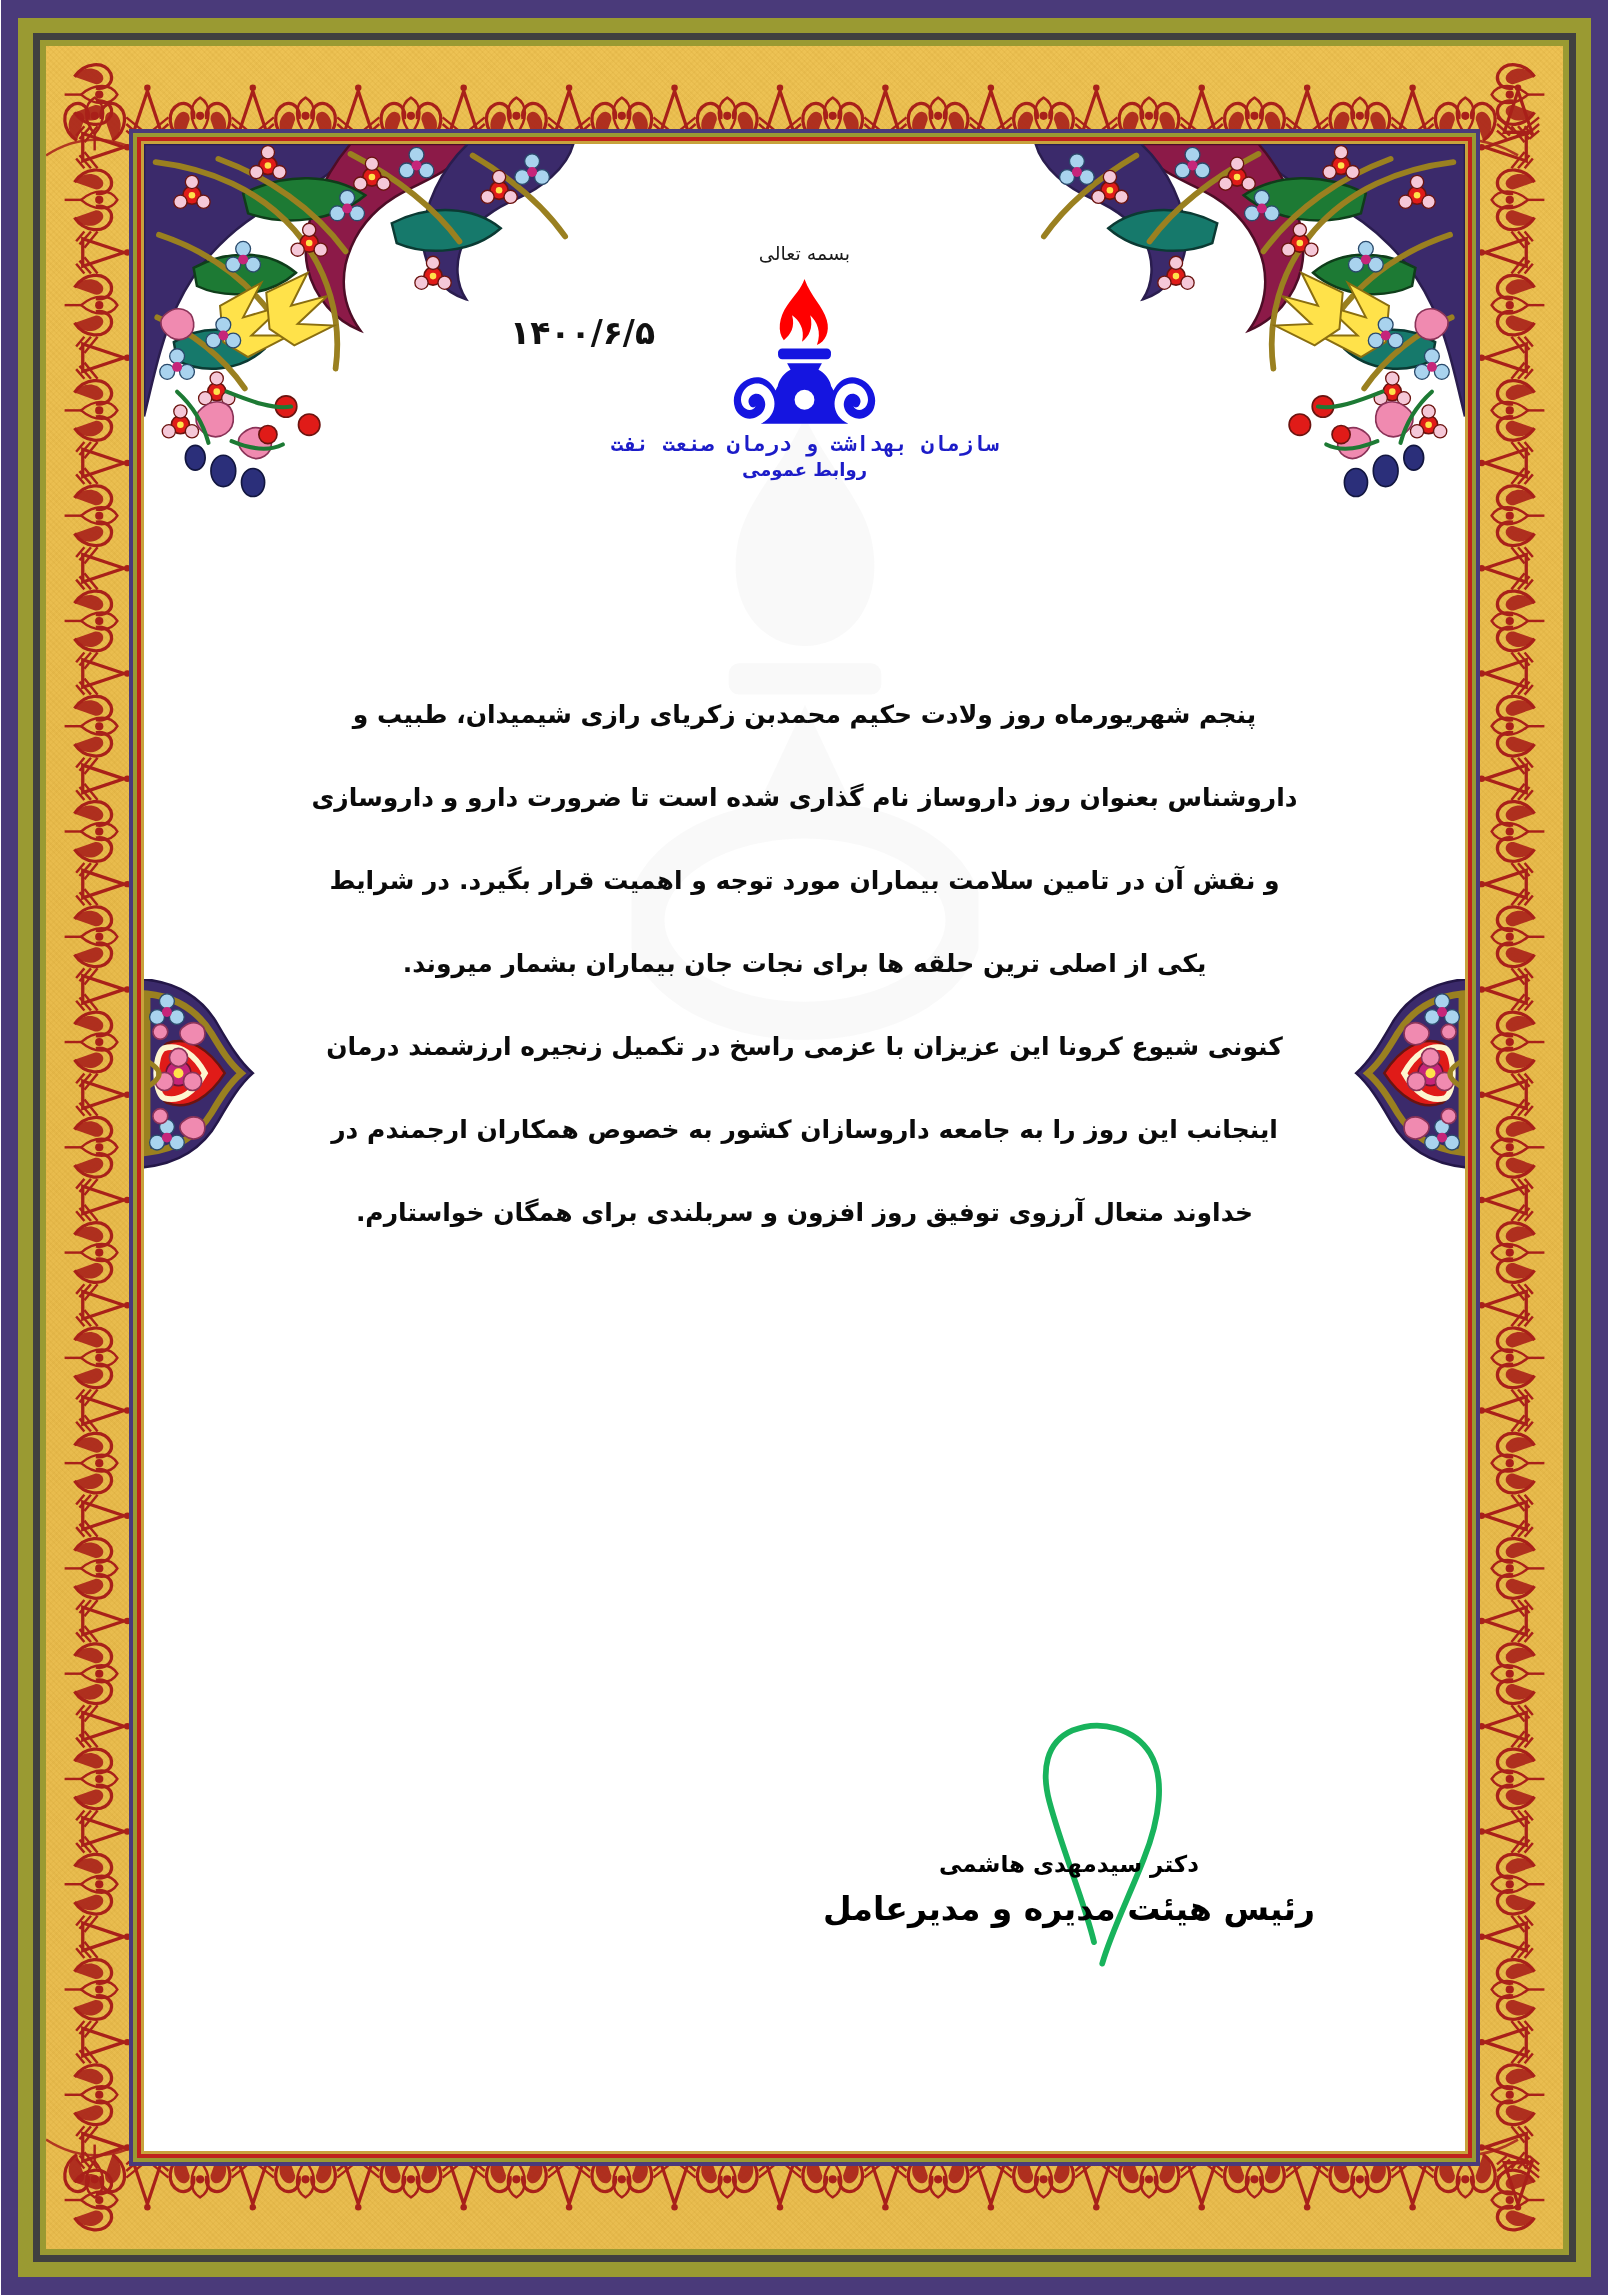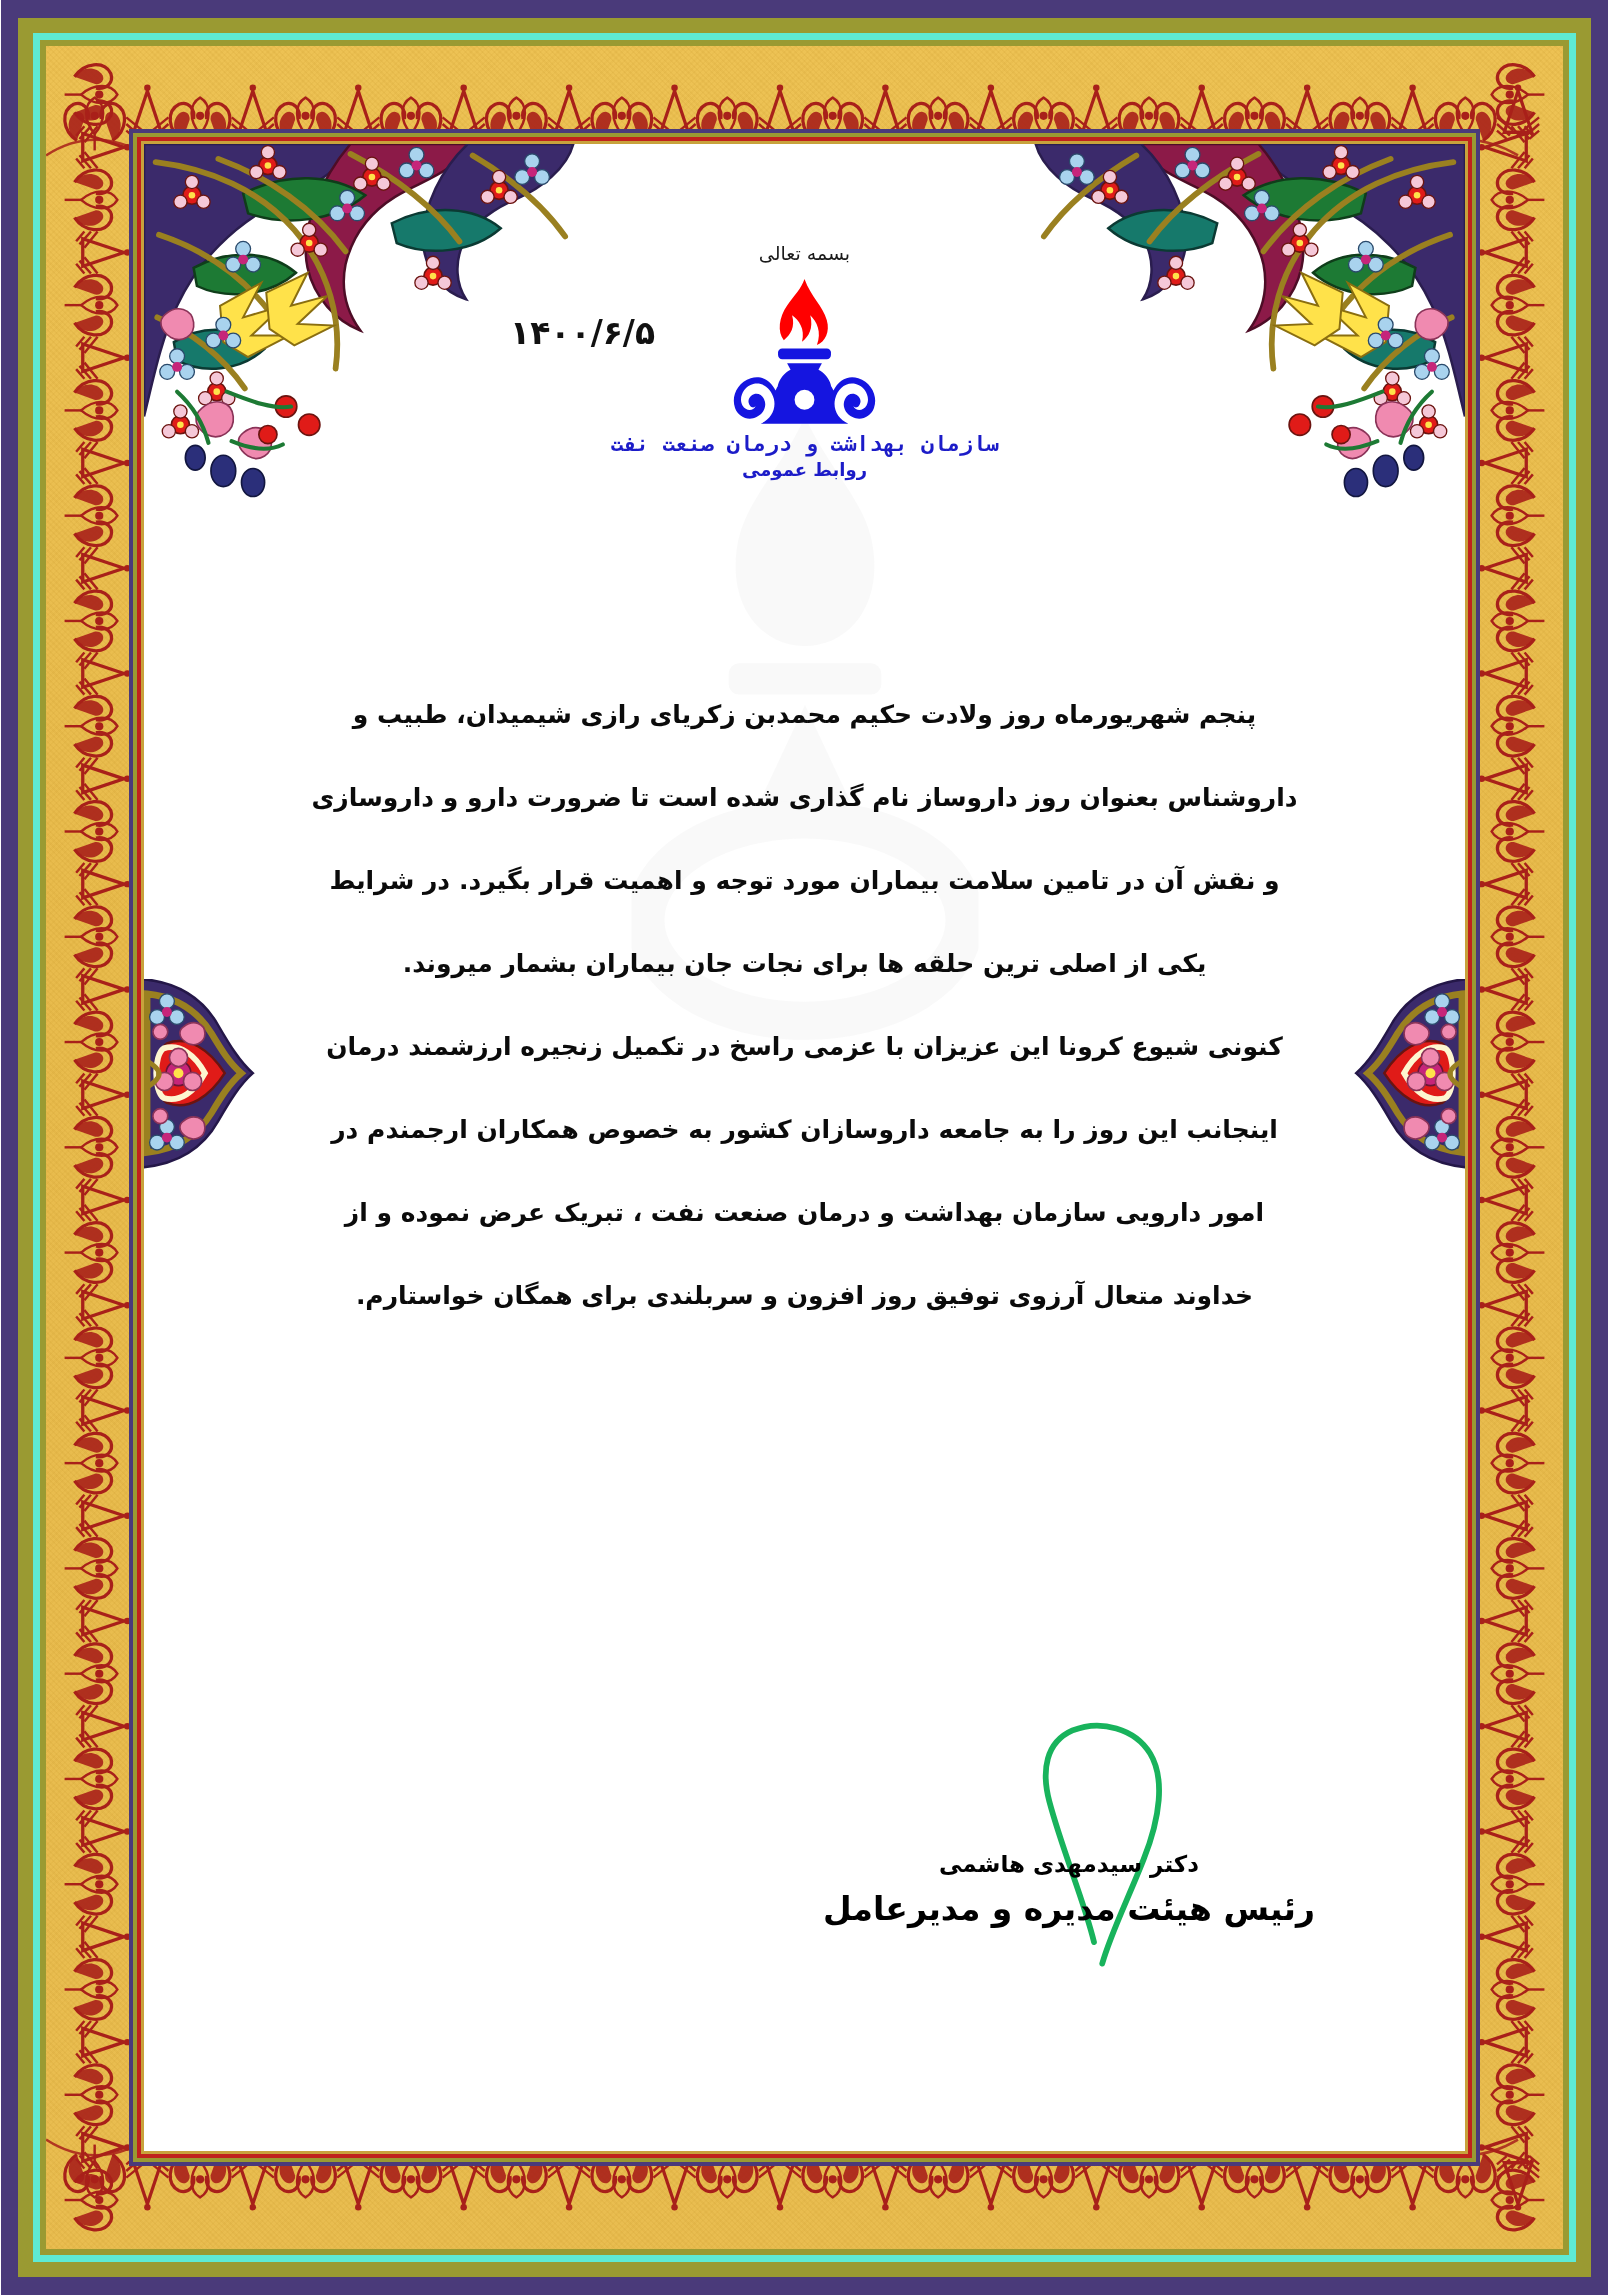--- a/index.html
+++ b/index.html
@@ -23,21 +23,21 @@
   }
 
   .layer-olive {
     position: absolute;
     inset: 18px;
     background: #9a9a32;           
   }
   .layer-red {
     position: absolute;
     inset: 15px;
-    background: #5eead4;           
+    background: #404040;           
   }
   .layer-olive2 {
     position: absolute;
     inset: 6.6px;
     background: #9a9a32;
   }
 
   
   .gold-field {
     position: absolute;
@@ -783,21 +783,20 @@
 
           <div class="doc-date">۱۴۰۰/۶/۵</div>
 
           <div class="body-text">
             <div class="body-line">پنجم شهریورماه روز ولادت حکیم محمدبن زکریای رازی شیمیدان، طبیب و</div>
             <div class="body-line">داروشناس بعنوان روز داروساز نام گذاری شده است تا ضرورت دارو و داروسازی</div>
             <div class="body-line">و نقش آن در تامین سلامت بیماران مورد توجه و  اهمیت قرار بگیرد. در شرایط</div>
             <div class="body-line">یکی از اصلی ترین حلقه ها برای نجات جان بیماران بشمار میروند.</div>
             <div class="body-line">کنونی شیوع کرونا این عزیزان با عزمی راسخ در تکمیل زنجیره ارزشمند درمان</div>
             <div class="body-line">اینجانب این روز را به جامعه داروسازان کشور به خصوص همکاران ارجمندم در</div>
-            <div class="body-line">امور دارویی سازمان بهداشت و درمان صنعت نفت ، تبریک عرض نموده و  از</div>
             <div class="body-line ln-last">خداوند متعال آرزوی توفیق روز افزون و سربلندی برای همگان خواستارم.</div>
           </div>
 
           <div class="signature-block">
             <svg class="sig-scribble" viewBox="0 0 300 330">
               <path d="M150 300
                        C 138 250, 112 190, 96 130
                        C 86 92, 92 58, 124 44
                        C 158 30, 200 42, 218 72
                        C 236 102, 230 150, 210 200

